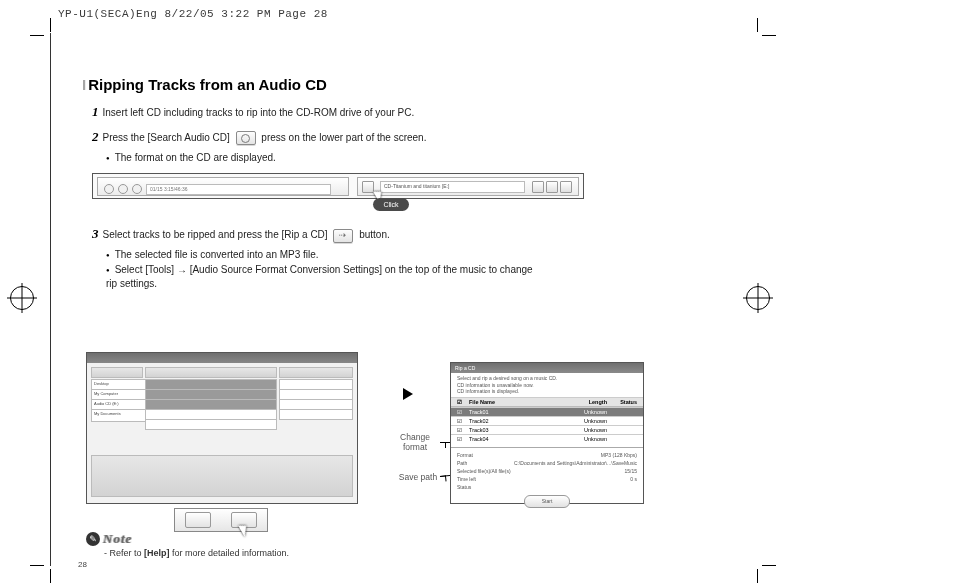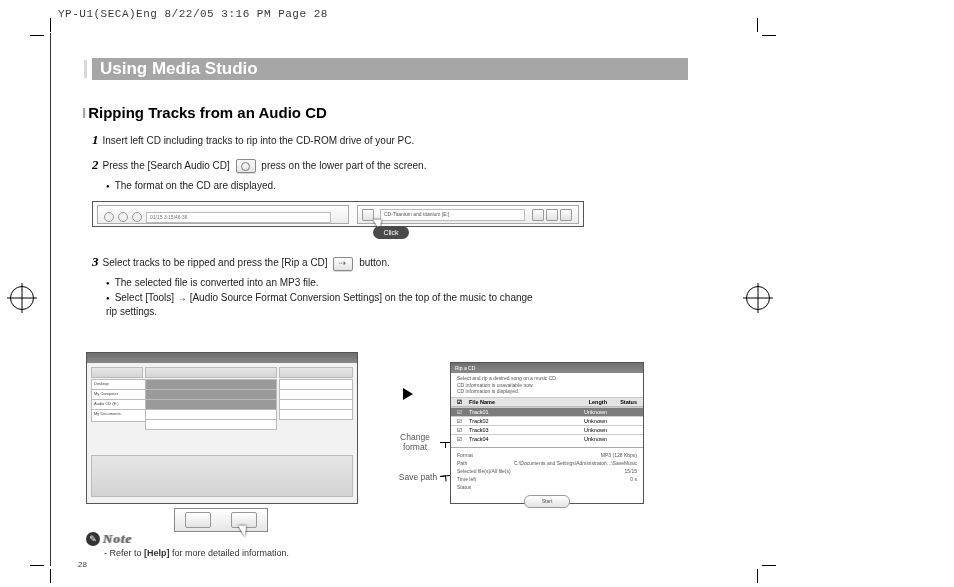--- a/index.html
+++ b/index.html
@@ -357,42 +357,37 @@
     left: 78px;
     top: 560px;
     font-size: 8px;
     color: #444;
   }
 </style>
 </head>
 <body>
 
 <div class="page-mark">
-  <span>YP-U1(SECA)Eng  8/22/05 3:16 PM  Page 28</span>
+  <span>YP-U1(SECA)Eng  8/22/05 3:22 PM  Page 28</span>
 </div>
 
 <div class="reg" style="left:10px; top:286px;"></div>
 <div class="reg" style="right:184px; top:286px;"></div>
 <div class="tick h" style="left:30px;  top:35px;"></div>
 <div class="tick h" style="left:30px;  top:565px;"></div>
 <div class="tick h" style="right:178px; top:35px;"></div>
 <div class="tick h" style="right:178px; top:565px;"></div>
 <div class="tick" style="left:50px; top:18px; width:1px; height:14px;"></div>
 <div class="tick" style="left:50px; bottom:4px; width:1px; height:14px;"></div>
 <div class="tick" style="right:196px; top:18px; width:1px; height:14px;"></div>
 <div class="tick" style="right:196px; bottom:4px; width:1px; height:14px;"></div>
 
 <div class="frame-line-v" style="left:50px; top:33px; height:533px;"></div>
 
 <div class="content">
-  <div class="title-bar">
-    <div class="title-lead"></div>
-    <div class="title-fill"></div>
-    <div class="title-text">Using Media Studio</div>
-  </div>
 
   <div class="section">
     <div class="section-head">
       <span class="bar">I</span><span>Ripping Tracks from an Audio CD</span>
     </div>
 
     <div class="steps">
 
       <div class="step">
         <span class="stepnum">1</span><span>Insert left CD including tracks to rip into the CD-ROM drive of your PC.</span>

